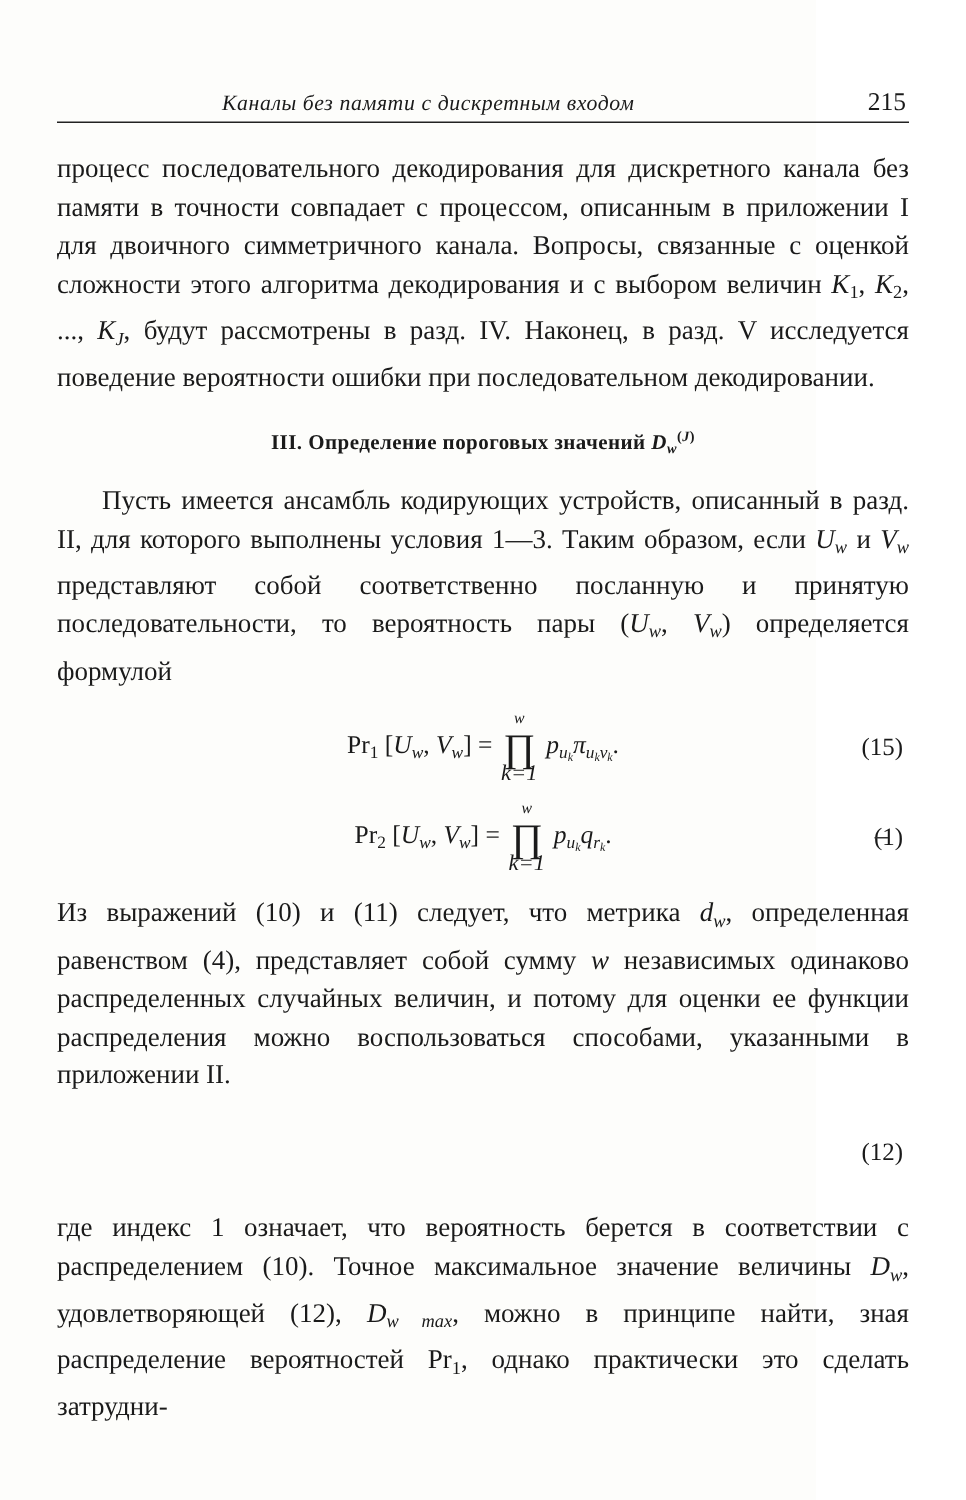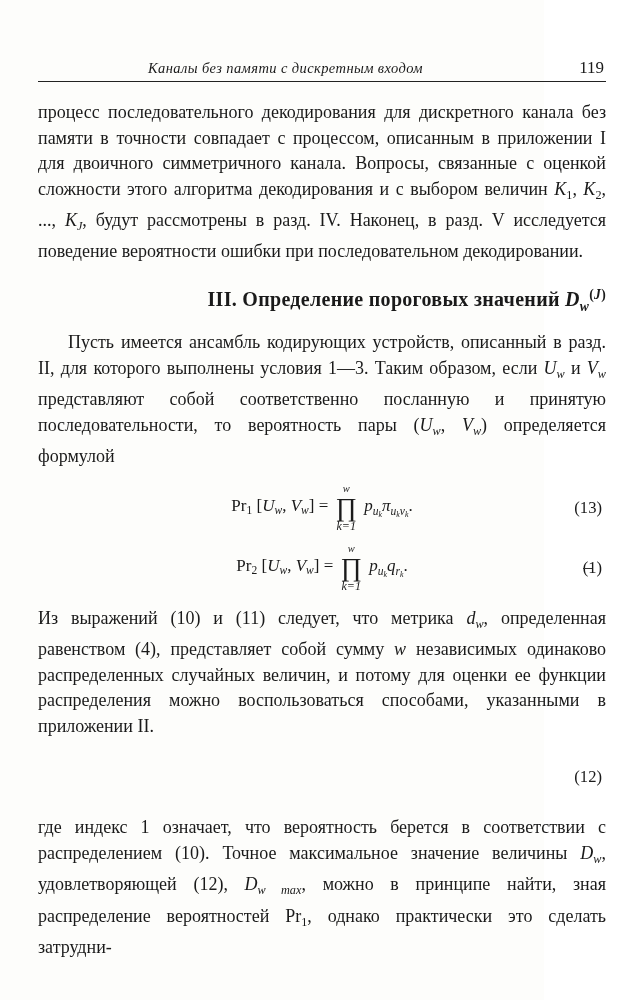--- a/index.html
+++ b/index.html
@@ -54,23 +54,23 @@
     font-size: 18px;
     line-height: 25.6px;
     text-align: justify;
     text-justify: inter-word;
     hyphens: manual;
   }
   p.indent {
     text-indent: 30px;
   }
   .sect-title {
-    text-align: right;
+    text-align: center;
     font-weight: bold;
-    font-size: 20px;
+    font-size: 14px;
     margin: 22px 0 16px 0;
     letter-spacing: 0.3px;
   }
   .eq-row {
     display: flex;
     align-items: center;
     justify-content: center;
     margin: 16px 0 16px 0;
     position: relative;
     min-height: 44px;
@@ -102,61 +102,61 @@
     left: 50%;
     transform: translateX(-50%);
     font-size: 10.5px;
     font-style: italic;
   }
   .prod-bot {
     position: absolute;
     bottom: -13px;
     left: 50%;
     transform: translateX(-50%);
-    font-size: 12px;
+    font-size: 15px;
     font-style: italic;
     white-space: nowrap;
     text-align: right;
   }
   .margin-tick {
     position: absolute;
     right: 14px;
     width: 9px;
     border-bottom: 1.2px solid #333;
   }
 </style>
 </head>
 <body>
 
 <div class="page">
   <div class="content">
 
     <div class="header-row">
       <div class="running-head">Каналы без памяти с дискретным входом</div>
-      <div class="folio">119</div>
+      <div class="folio">215</div>
     </div>
     <div class="rule"></div>
 
     <p>процесс последовательного декодирования для дискретного канала без памяти в точности совпадает с процессом, описанным в приложении <span class="v">I</span> для двоичного симметричного канала. Вопросы, связанные с оценкой сложности этого алгоритма декодирования и с выбором величин <i class="v">K</i><span class="sub">1</span>, <i class="v">K</i><span class="sub">2</span>, ..., <i class="v">K</i><span class="sub"><i>J</i></span>, будут рассмотрены в разд. IV. Наконец, в разд. V исследуется поведение вероятности ошибки при последовательном декодировании.</p>
 
     <div class="sect-title">
       III. Определение пороговых значений <i class="v"><b>D</b></i><span class="sub"><i>w</i></span><span class="sup">(<i>J</i>)</span>
     </div>
 
     <p class="indent">Пусть имеется ансамбль кодирующих устройств, описанный в разд. II, для которого выполнены условия 1—3. Таким образом, если <i class="v">U<span class="sub">w</span></i> и <i class="v">V<span class="sub">w</span></i> представляют собой соответственно посланную и принятую последовательности, то вероятность пары (<i class="v">U<span class="sub">w</span></i>, <i class="v">V<span class="sub">w</span></i>) определяется формулой</p>
 
     <div class="eq-row">
       <div class="eq-body">
         Pr<span class="sub">1</span> [<i class="v">U<span class="sub">w</span></i>, <i class="v">V<span class="sub">w</span></i>] =
         <span class="big-prod">
           <span class="prod-top">w</span>∏<span class="prod-bot">k=1</span>
         </span>
         <i class="v">p<span class="sub">u<span class="sub">k</span></span></i><i class="v">π<span class="sub">u<span class="sub">k</span>v<span class="sub">k</span></span></i>.
       </div>
-      <div class="eq-num">(13)</div>
+      <div class="eq-num">(15)</div>
     </div>
 
 
     <div class="eq-row">
       <div class="eq-body">
         Pr<span class="sub">2</span> [<i class="v">U<span class="sub">w</span></i>, <i class="v">V<span class="sub">w</span></i>] =
         <span class="big-prod">
           <span class="prod-top">w</span>∏<span class="prod-bot">k=1</span>
         </span>
         <i class="v">p<span class="sub">u<span class="sub">k</span></span></i><i class="v">q<span class="sub">r<span class="sub">k</span></span></i>.

